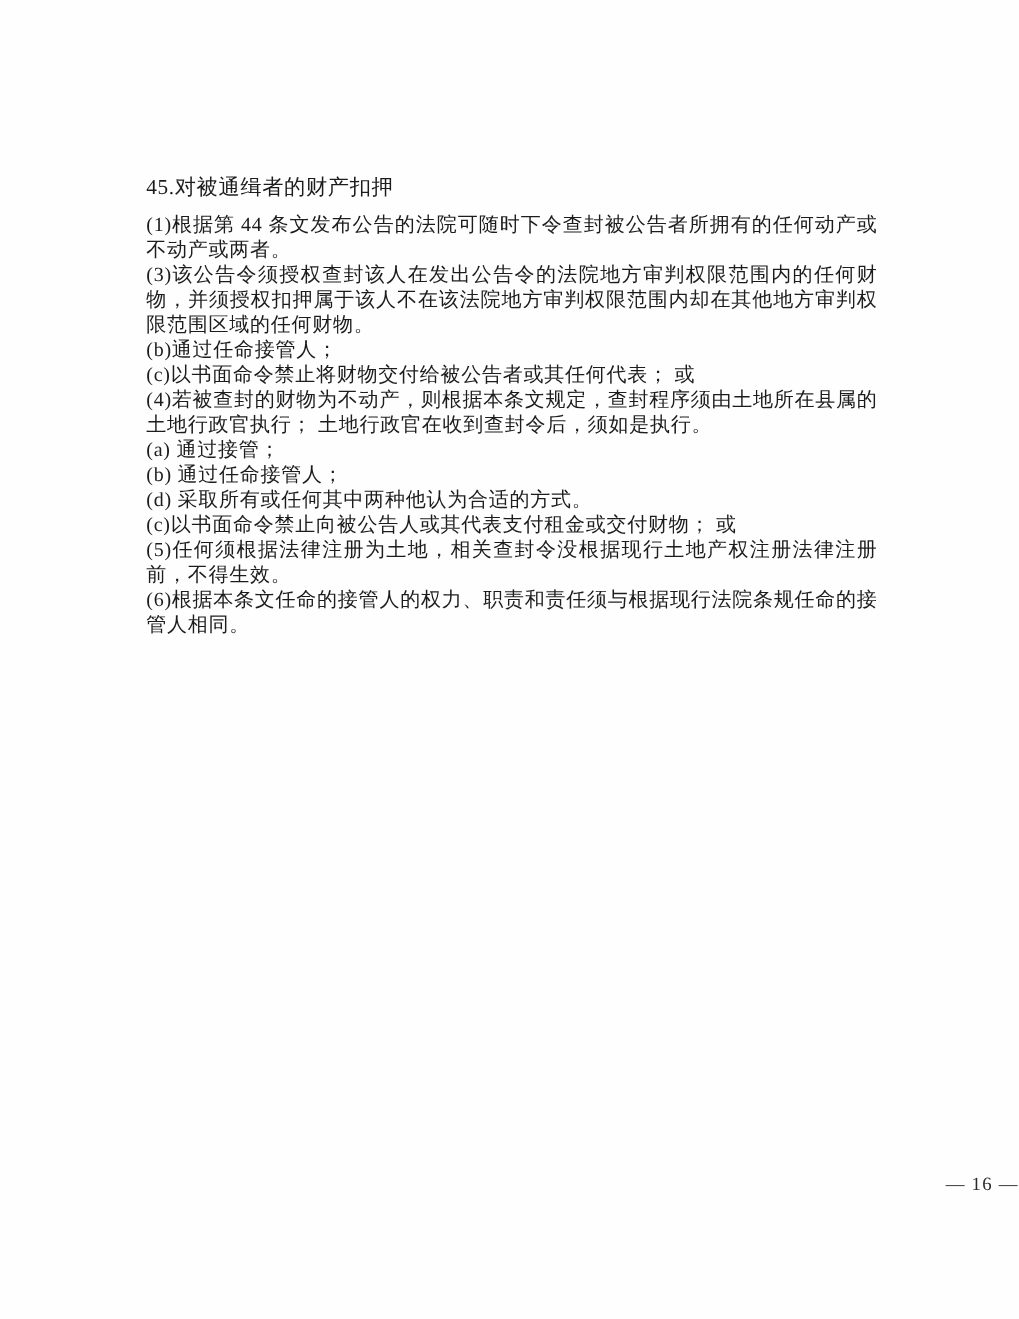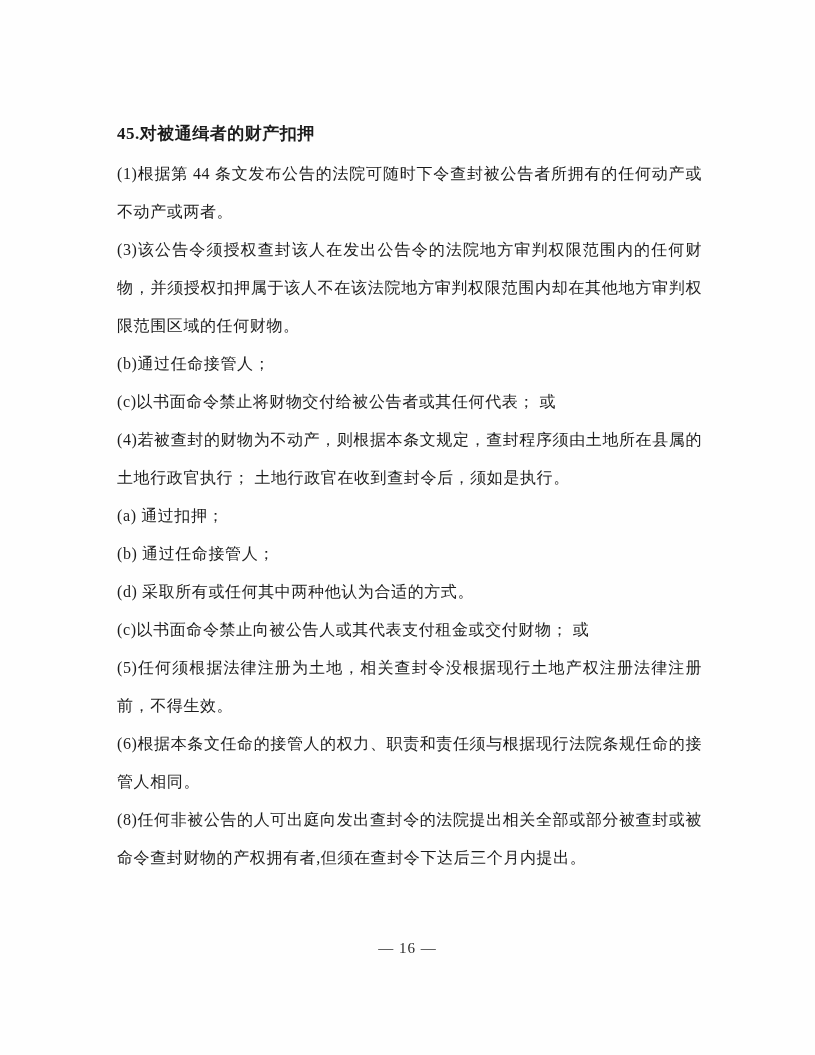--- a/index.html
+++ b/index.html
@@ -18,62 +18,61 @@
     box-sizing: border-box;
   }
   .content {
     position: absolute;
     left: 117px;
     top: 118px;
     width: 585px;
   }
   .heading {
     font-size: 17px;
-    font-weight: bold;
+    font-weight: normal;
     line-height: 31px;
-    margin: 0 0 6px 0;
+    margin: 16px 0 6px 0;
     letter-spacing: 0.5px;
     text-align: left;
   }
   .para {
     font-size: 16px;
-    line-height: 38px;
+    line-height: 20px;
     margin: 0;
     letter-spacing: 0.6px;
     text-align: justify;
     text-justify: inter-ideograph;
     word-break: break-all;
   }
   .para:last-child { text-align-last: left; }
   .page-footer {
     position: absolute;
     left: 0;
     right: 0;
     top: 940px;
-    text-align: center;
+    text-align: right;
     font-size: 15px;
     letter-spacing: 1px;
     color: #2a2a2a;
   }
 </style>
 </head>
 <body>
 
 <div class="page">
   <div class="content">
     <h1 class="heading">45.对被通缉者的财产扣押</h1>
     <div>
         <p class="para">(1)根据第 44 条文发布公告的法院可随时下令查封被公告者所拥有的任何动产或不动产或两者。</p>
         <p class="para">(3)该公告令须授权查封该人在发出公告令的法院地方审判权限范围内的任何财物，并须授权扣押属于该人不在该法院地方审判权限范围内却在其他地方审判权限范围区域的任何财物。</p>
         <p class="para">(b)通过任命接管人；</p>
         <p class="para">(c)以书面命令禁止将财物交付给被公告者或其任何代表； 或</p>
         <p class="para">(4)若被查封的财物为不动产，则根据本条文规定，查封程序须由土地所在县属的土地行政官执行； 土地行政官在收到查封令后，须如是执行。</p>
-        <p class="para">(a) 通过扣押；</p>
+        <p class="para">(a) 通过接管；</p>
         <p class="para">(b) 通过任命接管人；</p>
         <p class="para">(d) 采取所有或任何其中两种他认为合适的方式。</p>
         <p class="para">(c)以书面命令禁止向被公告人或其代表支付租金或交付财物； 或</p>
         <p class="para">(5)任何须根据法律注册为土地，相关查封令没根据现行土地产权注册法律注册前，不得生效。</p>
         <p class="para">(6)根据本条文任命的接管人的权力、职责和责任须与根据现行法院条规任命的接管人相同。</p>
-        <p class="para">(8)任何非被公告的人可出庭向发出查封令的法院提出相关全部或部分被查封或被命令查封财物的产权拥有者,但须在查封令下达后三个月内提出。</p>
       </div>
   </div>
   <div class="page-footer">— 16 —</div>
 </div>
 
 </body></html>

